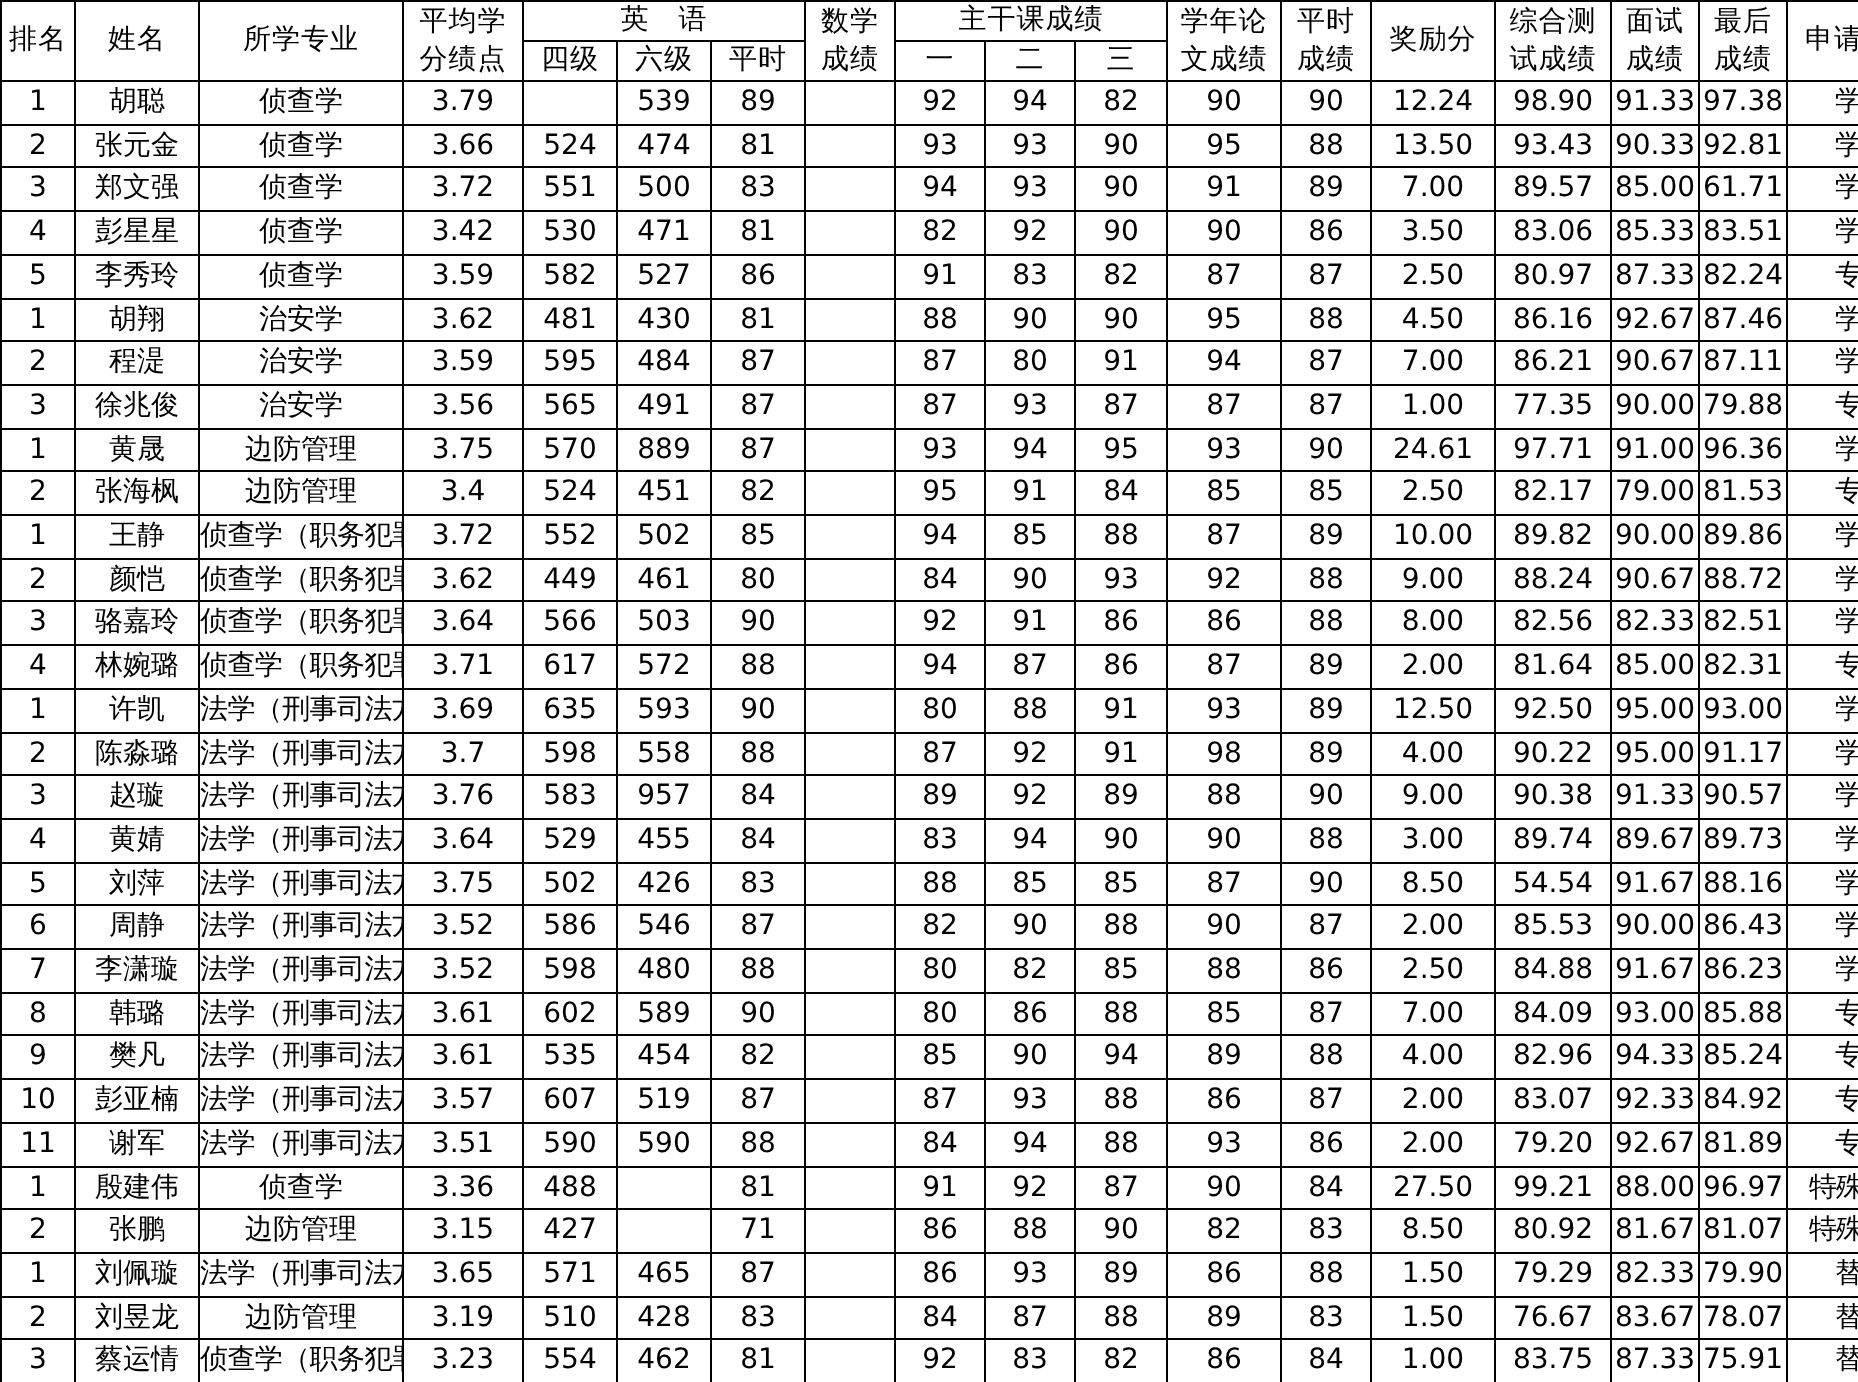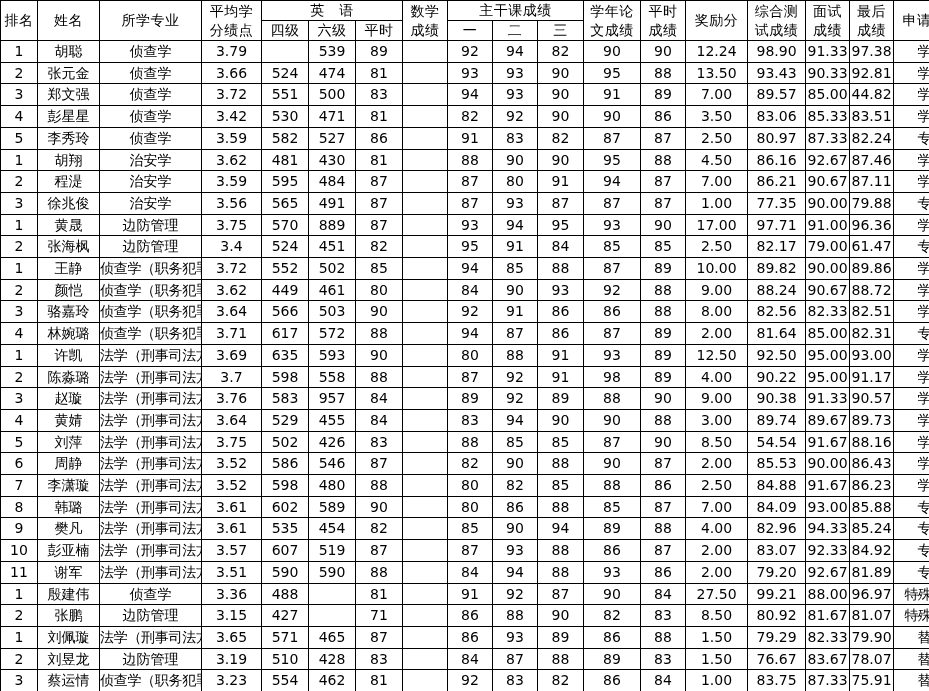--- a/index.html
+++ b/index.html
@@ -184,21 +184,21 @@
         <td>83</td>
         <td></td>
         <td>94</td>
         <td>93</td>
         <td>90</td>
         <td>91</td>
         <td>89</td>
         <td>7.00</td>
         <td>89.57</td>
         <td>85.00</td>
-        <td>44.82</td>
+        <td>61.71</td>
         <td class="cat">学术</td>
       </tr>
       <tr>
         <td>4</td>
         <td>彭星星</td>
         <td>侦查学</td>
         <td>3.42</td>
         <td>530</td>
         <td>471</td>
         <td>81</td>
@@ -301,21 +301,21 @@
         <td>3.75</td>
         <td>570</td>
         <td>889</td>
         <td>87</td>
         <td></td>
         <td>93</td>
         <td>94</td>
         <td>95</td>
         <td>93</td>
         <td>90</td>
-        <td>17.00</td>
+        <td>24.61</td>
         <td>97.71</td>
         <td>91.00</td>
         <td>96.36</td>
         <td class="cat">学术</td>
       </tr>
       <tr>
         <td>2</td>
         <td>张海枫</td>
         <td>边防管理</td>
         <td>3.4</td>
@@ -324,21 +324,21 @@
         <td>82</td>
         <td></td>
         <td>95</td>
         <td>91</td>
         <td>84</td>
         <td>85</td>
         <td>85</td>
         <td>2.50</td>
         <td>82.17</td>
         <td>79.00</td>
-        <td>61.47</td>
+        <td>81.53</td>
         <td class="cat">专业</td>
       </tr>
       <tr>
         <td>1</td>
         <td>王静</td>
         <td class="major-small major-faint">侦查学（职务犯罪侦查方向）</td>
         <td>3.72</td>
         <td>552</td>
         <td>502</td>
         <td>85</td>

